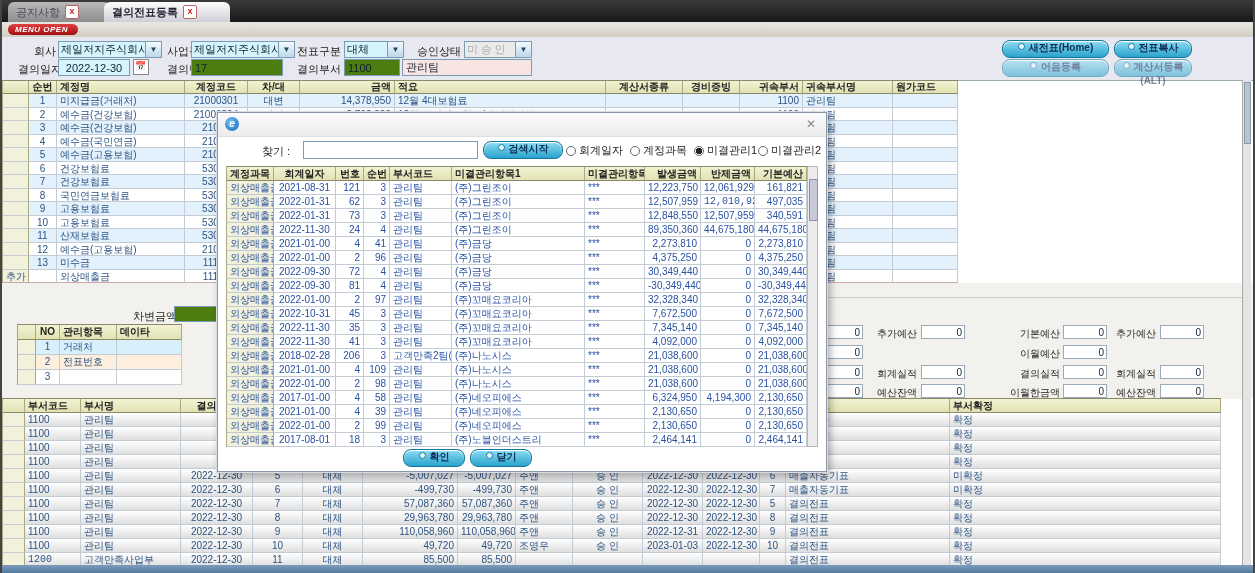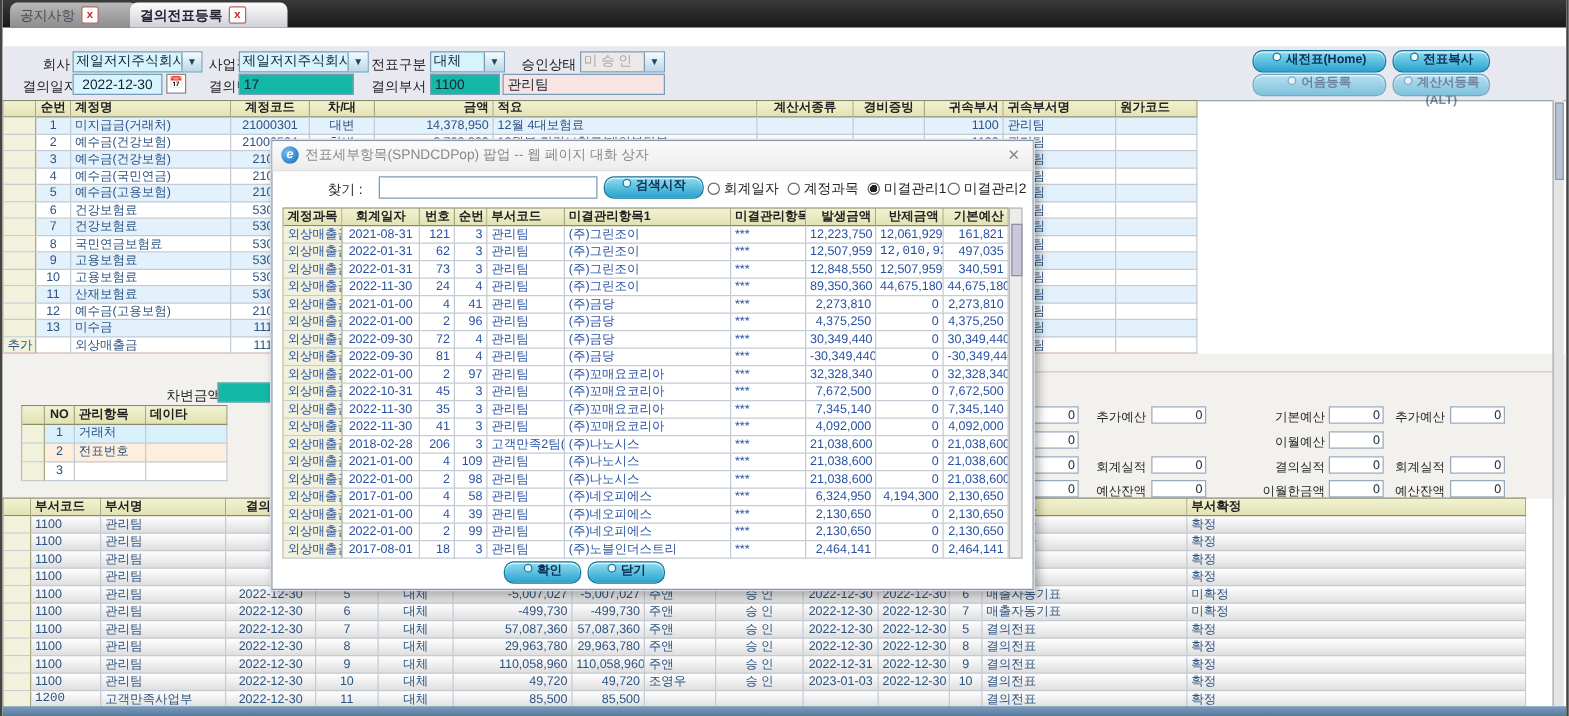--- a/index.html
+++ b/index.html
@@ -18,21 +18,21 @@
   #menuopen{position:absolute;left:6px;top:2px;height:11px;padding:0 10px 0 7px;background:linear-gradient(#e04040,#a01010);
     color:#fff;font-size:8px;font-weight:bold;font-style:italic;line-height:11px;border-radius:6px;letter-spacing:.5px;}
   
   #formarea{position:absolute;left:0;top:37px;width:100%;height:43px;background:#e8e8f0;border-bottom:1px solid #9aa;}
   .flabel{position:absolute;font-size:11px;color:#222;}
   .dd{position:absolute;height:17px;background:#d5f4fb;border:1px solid #7a9db5;font-size:11px;color:#123;
     line-height:15px;padding:0 2px;box-sizing:border-box;font-family:Liberation Serif, serif;}
   .dd .arr{position:absolute;right:0;top:0;width:15px;height:100%;background:linear-gradient(#f4fbff,#bcd8e8);
     border-left:1px solid #7a9db5;color:#246;font-size:8px;text-align:center;line-height:15px;}
   .dd.gray{background:#eceae8;color:#aaa;}
-  .tin{position:absolute;height:17px;background:#14b8a6;border:1px solid #7a9db5;font-size:11px;color:#123;
+  .tin{position:absolute;height:17px;background:#4d7c0f;border:1px solid #7a9db5;font-size:11px;color:#123;
     line-height:15px;padding:0 3px;box-sizing:border-box;font-family:inherit;}
   .tin.cyan{background:#d5f4fb;text-align:center;}
   .tin.pink{background:#f9e4e4;}
   #calicon{position:absolute;left:131px;top:59px;width:14px;height:14px;background:#fff;border:1px solid #888;font-size:9px;line-height:13px;text-align:center;}
   #helptext{position:absolute;left:482px;top:61px;font-size:10px;color:#e03333;font-weight:bold;}
   .cbtn{position:absolute;height:16px;border-radius:8px;border:1px solid #15759c;color:#0b2e55;font-weight:bold;
     font-size:10px;line-height:14px;text-align:center;background:linear-gradient(#8edcf2,#2aa3cd);box-shadow:inset 0 1px 1px #fff;cursor:pointer;}
   .cbtn .dot{display:inline-block;width:5px;height:5px;border-radius:50%;background:#e8f8ff;border:1px solid #1a7aa0;margin-right:4px;vertical-align:1px;}
   .cbtn.dis{opacity:.55;}
   
@@ -112,20 +112,23 @@
     <div class="tab inactive">
       <span>공지사항</span>
       <span class="x">x</span>
     </div>
     <div class="tab active">
       <span>결의전표등록</span>
       <span class="x">x</span>
     </div>
   </div>
 
+  <div id="strip">
+    <div id="menuopen">MENU OPEN</div>
+  </div>
 
   <div id="formarea">
     <span class="flabel" style="left:32px;top:7px;">회사</span>
     <div class="dd" style="left:56px;top:4px;width:104px;">
       <span>제일저지주식회사</span>
       <span class="arr">▼</span>
     </div>
     <span class="flabel" style="left:165px;top:7px;">사업장</span>
     <div class="dd" style="left:189px;top:4px;width:104px;">
       <span>제일저지주식회사</span>
@@ -638,21 +641,20 @@
         <div class="td c" style="width: 57px;"></div>
         <div class="td c" style="width: 26px;"></div>
         <div class="td l" style="width: 164px;">결의전표</div>
         <div class="td l" style="width: 271px;">확정</div>
       </div>
     </div>
 
   <div id="popup">
     <div id="popup-title">
       <span id="ie-icon">e</span>
-      <span class="txt">전표세부항목(SPNDCDPop) 팝업 -- 웹 페이지 대화 상자</span>
       <span id="popup-close">✕</span>
     </div>
     <div id="findrow">
       <span id="findlabel">찾기 :</span>
       <input id="findinput" value="" style="">
       <div class="cbtn" id="searchbtn"><span class="dot"></span><span>검색시작</span></div>
       <div id="radios">
           <label class="radio" style="left: 348px;">
             <span class="rdot"></span>
             <span>회계일자</span>

